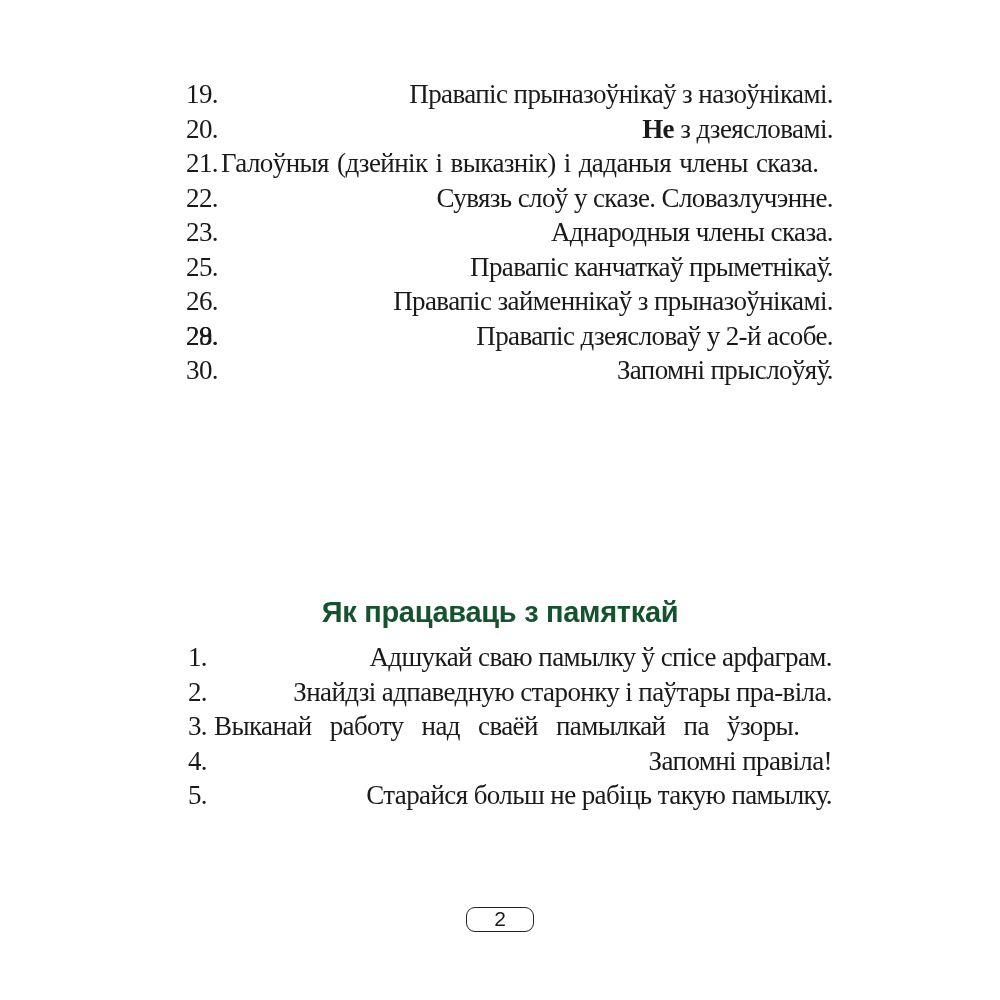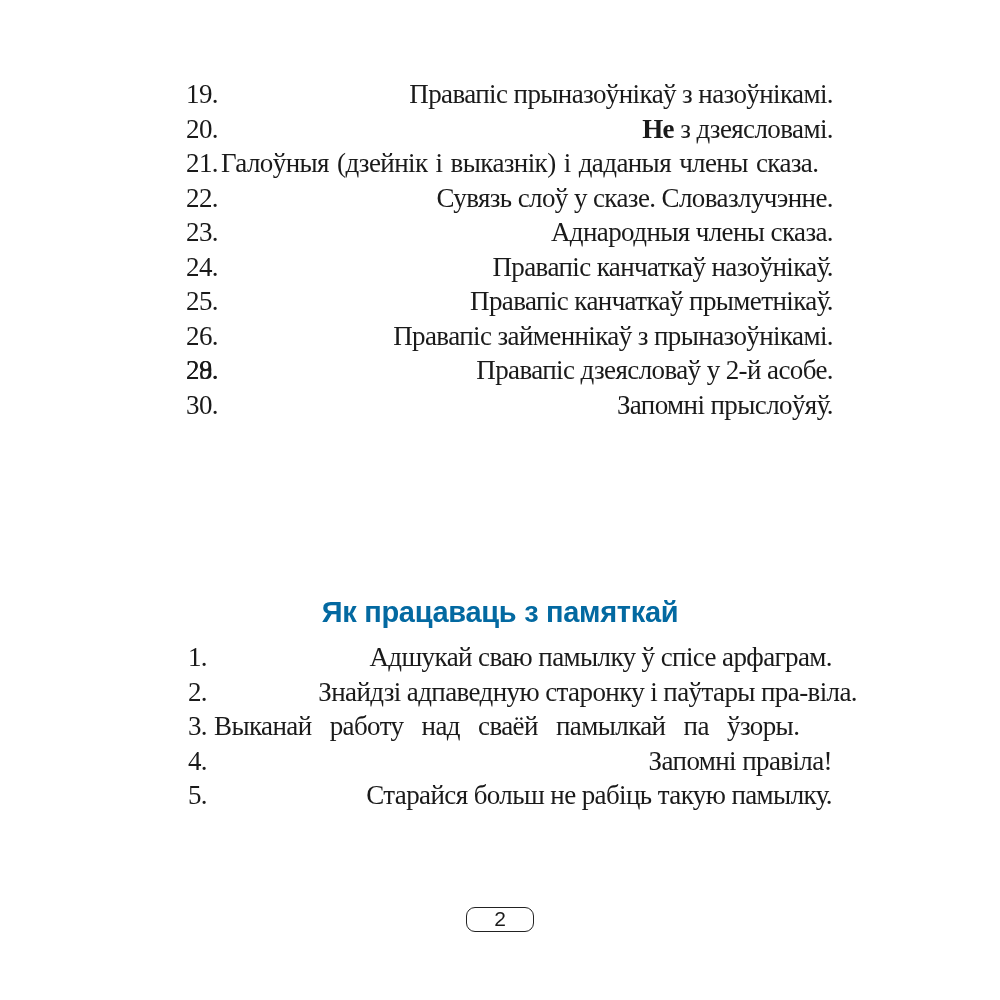--- a/index.html
+++ b/index.html
@@ -12,21 +12,21 @@
   .item .txt { display: block; text-align: right; }
   .list-top .item .num { left: 160px; width: 58px; }
   .list-top .item .txt { margin-left: 221px; width: 612px; }
   .list-bottom .item .num { left: 160px; width: 47px; }
   .list-bottom .item .txt { margin-left: 214px; width: 618px; }
   .justify { text-align: justify; text-align-last: left; }
   .bold { font-weight: bold; }
   .list-top { top: 77px; }
   .heading { position: absolute; top: 572px; left: 0; width: 1000px; text-align: center;
              font-family: "Liberation Sans", "DejaVu Sans", sans-serif; font-weight: bold;
-             font-size: 29px; color: #0369a1; letter-spacing: -0.3px; }
+             font-size: 29px; color: #14532d; letter-spacing: -0.3px; }
   .list-bottom { top: 640px; }
   .page-badge { position: absolute; left: 466px; top: 907px; width: 68px; height: 25px;
                 border: 1.6px solid #222; border-radius: 9px; box-sizing: border-box;
                 text-align: center; font-family: "Liberation Sans", "DejaVu Sans", sans-serif;
                 font-size: 21px; line-height: 22px; color: #1a1a1a; }
 </style>
 </head>
 <body>
 
 <ol class="list list-top">
@@ -44,24 +44,20 @@
   </li>
   <li class="item">
     <span class="num">22.</span>
     <span class="txt">Сувязь слоў у сказе. Словазлучэнне.</span>
   </li>
   <li class="item">
     <span class="num">23.</span>
     <span class="txt">Аднародныя члены сказа.</span>
   </li>
   <li class="item">
-    <span class="num">24.</span>
-    <span class="txt">Правапіс канчаткаў назоўнікаў.</span>
-  </li>
-  <li class="item">
     <span class="num">25.</span>
     <span class="txt">Правапіс канчаткаў прыметнікаў.</span>
   </li>
   <li class="item">
     <span class="num">26.</span>
     <span class="txt">Правапіс займеннікаў з прыназоўнікамі.</span>
   </li>
   <li class="item">
     <span class="num">28.</span>
   </li>
@@ -77,21 +73,21 @@
 
 <h2 class="heading">Як працаваць з памяткай</h2>
 
 <ol class="list list-bottom">
   <li class="item">
     <span class="num">1.</span>
     <span class="txt">Адшукай сваю памылку ў спісе арфаграм.</span>
   </li>
   <li class="item">
     <span class="num">2.</span>
-    <span class="txt"><span style="display:inline-block;width:618px;word-break:normal;margin-left:25px;">Знайдзі адпаведную старонку і паўтары пра-віла.</span></span>
+    <span class="txt"><span style="display:inline-block;width:618px;word-break:normal;">Знайдзі адпаведную старонку і паўтары пра-віла.</span></span>
   </li>
   <li class="item">
     <span class="num">3.</span>
     <span class="txt justify" style="word-spacing:12px;">Выканай работу над сваёй памылкай па ўзоры.</span>
   </li>
   <li class="item">
     <span class="num">4.</span>
     <span class="txt">Запомні правіла!</span>
   </li>
   <li class="item">

